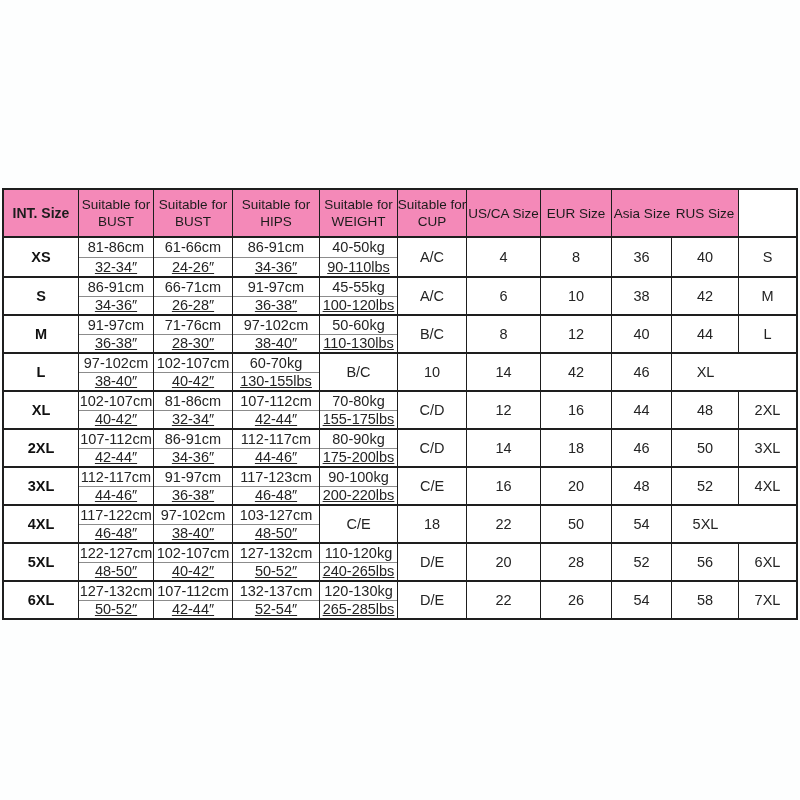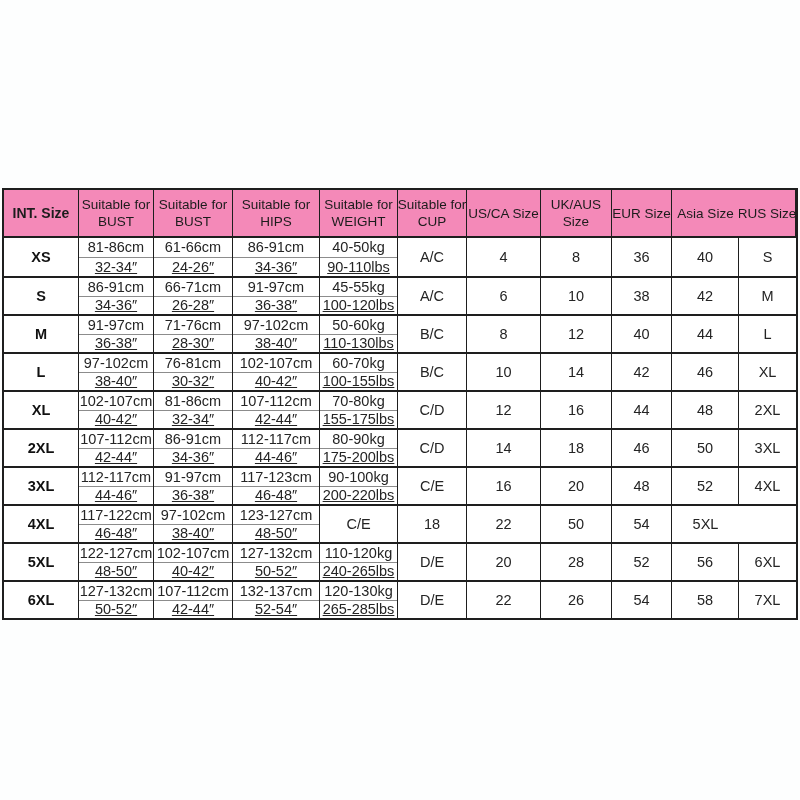--- a/index.html
+++ b/index.html
@@ -51,24 +51,20 @@
       </div>
       <div class="hcell">
         <span>Suitable for</span>
         <span>WEIGHT</span>
       </div>
       <div class="hcell">
         <span>Suitable for</span>
         <span>CUP</span>
       </div>
       <div class="hcell">US/CA Size</div>
-      <div class="hcell">
-        <span>UK/AUS</span>
-        <span>Size</span>
-      </div>
       <div class="hcell">EUR Size</div>
       <div class="hcell last">Asia Size</div>
       <div class="hcell">RUS Size</div>
     </div>
 
     <div id="table-body">
   <div class="grid-row row-group">
     <div class="cell size">XS</div>
     <div class="cell split">
       <div class="sub top">81-86cm</div>
@@ -146,30 +142,26 @@
     <div class="cell last">L</div>
   </div>
 
   <div class="grid-row row-group">
     <div class="cell size">L</div>
     <div class="cell split">
       <div class="sub top">97-102cm</div>
       <div class="sub bottom">38-40″</div>
     </div>
     <div class="cell split">
-      <div class="sub top">76-81cm</div>
-      <div class="sub bottom">30-32″</div>
-    </div>
-    <div class="cell split">
       <div class="sub top">102-107cm</div>
       <div class="sub bottom">40-42″</div>
     </div>
     <div class="cell split">
       <div class="sub top">60-70kg</div>
-      <div class="sub bottom">100-155lbs</div>
+      <div class="sub bottom">130-155lbs</div>
     </div>
     <div class="cell">B/C</div>
     <div class="cell">10</div>
     <div class="cell">14</div>
     <div class="cell">42</div>
     <div class="cell">46</div>
     <div class="cell last">XL</div>
   </div>
 
   <div class="grid-row row-group">
@@ -254,21 +246,21 @@
     <div class="cell size">4XL</div>
     <div class="cell split">
       <div class="sub top">117-122cm</div>
       <div class="sub bottom">46-48″</div>
     </div>
     <div class="cell split">
       <div class="sub top">97-102cm</div>
       <div class="sub bottom">38-40″</div>
     </div>
     <div class="cell split">
-      <div class="sub top">123-127cm</div>
+      <div class="sub top">103-127cm</div>
       <div class="sub bottom">48-50″</div>
     </div>
     <div class="cell">C/E</div>
     <div class="cell">18</div>
     <div class="cell">22</div>
     <div class="cell">50</div>
     <div class="cell">54</div>
     <div class="cell last">5XL</div>
   </div>
 

